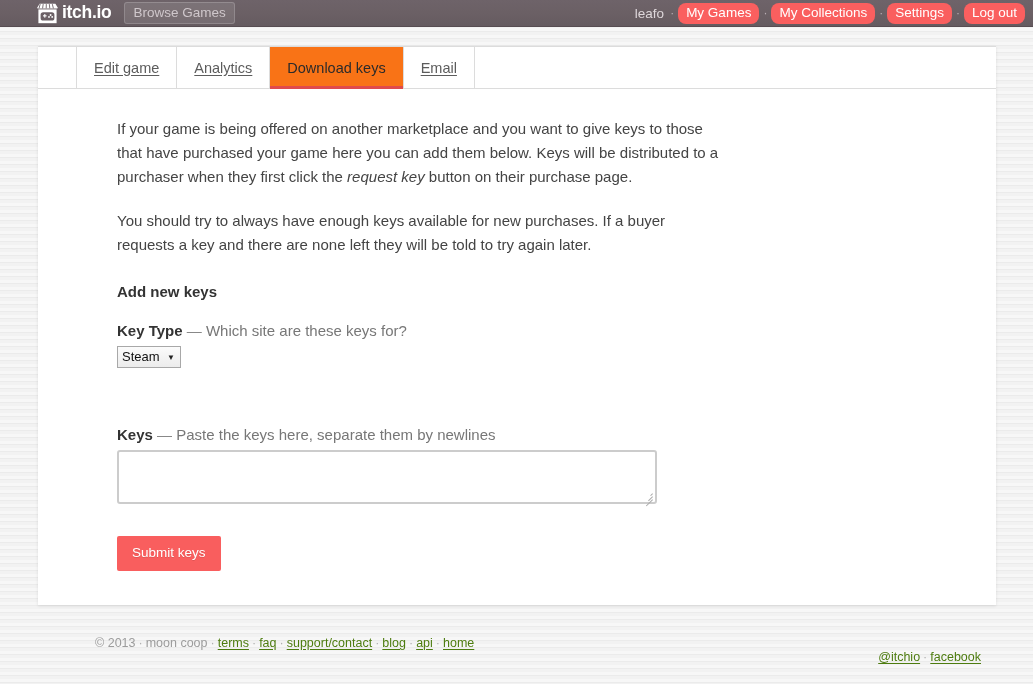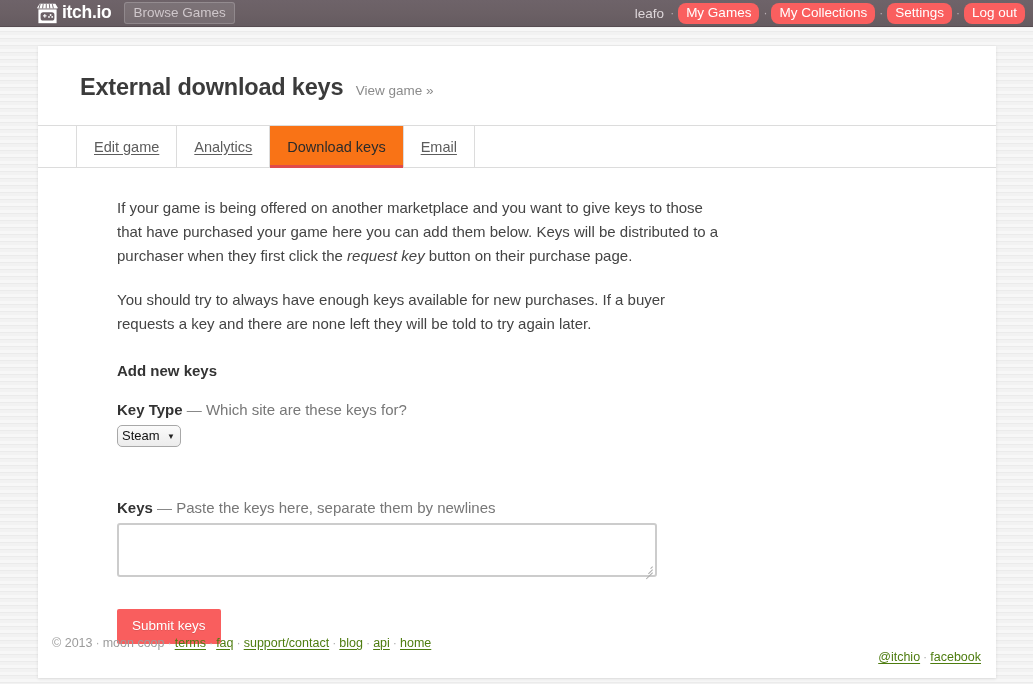--- a/index.html
+++ b/index.html
@@ -211,21 +211,21 @@
     font-weight: bold;
   }
   .field-label .dash { color: #888888; }
 
   select.key-type {
     font-family: "Liberation Sans", sans-serif;
     font-size: 13px;
     color: #111111;
     background: linear-gradient(to bottom, #fbfbfb 0%, #ececec 100%);
     border: 1px solid #a8a8a8;
-    border-radius: 5px;
+    border-radius: 0;
     padding: 2px 4px 3px 4px;
     height: 22px;
     cursor: pointer;
     -webkit-appearance: none;
     appearance: none;
     padding-right: 20px;
     position: relative;
   }
   .select-wrap {
     position: relative;
@@ -236,21 +236,21 @@
     content: "\25BC";
     position: absolute;
     right: 6px;
     top: 50%;
     transform: translateY(-50%);
     font-size: 8px;
     color: #222;
     pointer-events: none;
   }
 
-  .keys-row { margin-top: 24px; }
+  .keys-row { margin-top: 30px; }
 
   .textarea-wrap {
     position: relative;
     display: inline-block;
   }
   textarea.keys-input {
     width: 540px;
     height: 54px;
     box-sizing: border-box;
     border: 2px solid #cccccc;
@@ -314,21 +314,21 @@
     box-sizing: border-box;
     height: 22px;
   }
   .footer a {
     color: #4d7c0f;
     text-decoration: underline;
     text-underline-offset: 2px;
     cursor: pointer;
   }
   .footer .dot { padding: 0 3px; color: #b0b0b0; }
-  .footer-left { display: flex; align-items: center; white-space: nowrap; }
+  .footer-left { display: flex; align-items: center; white-space: nowrap; margin-left: 43px; }
   .footer-right { margin-left: auto; display: flex; align-items: center; white-space: nowrap; margin-top: 27px; }
 </style>
 </head>
 <body>
 
 <div class="topbar">
   <a class="brand">
     <span class="logo-icon">
       <svg width="23" height="21" viewBox="0 0 23 21" xmlns="http://www.w3.org/2000/svg">
         <path d="M1.5 4.2 L3.6 0.8 H19.4 L21.5 4.2 V5.6 H1.5 Z" fill="#ffffff"></path>
@@ -355,24 +355,20 @@
     <a class="nav-btn">My Collections</a>
     <span class="sep">·</span>
     <a class="nav-btn">Settings</a>
     <span class="sep">·</span>
     <a class="nav-btn">Log out</a>
   </div>
 </div>
 
 <div class="card">
 
-  <div class="card-header">
-    <h1 class="page-title">External download keys</h1>
-    <a class="view-game">View game »</a>
-  </div>
 
   <div class="tabs">
     <a class="tab">
       <span class="tab-label">Edit game</span>
     </a>
     <a class="tab">
       <span class="tab-label">Analytics</span>
     </a>
     <a class="tab active">
       <span class="tab-label">Download keys</span>

